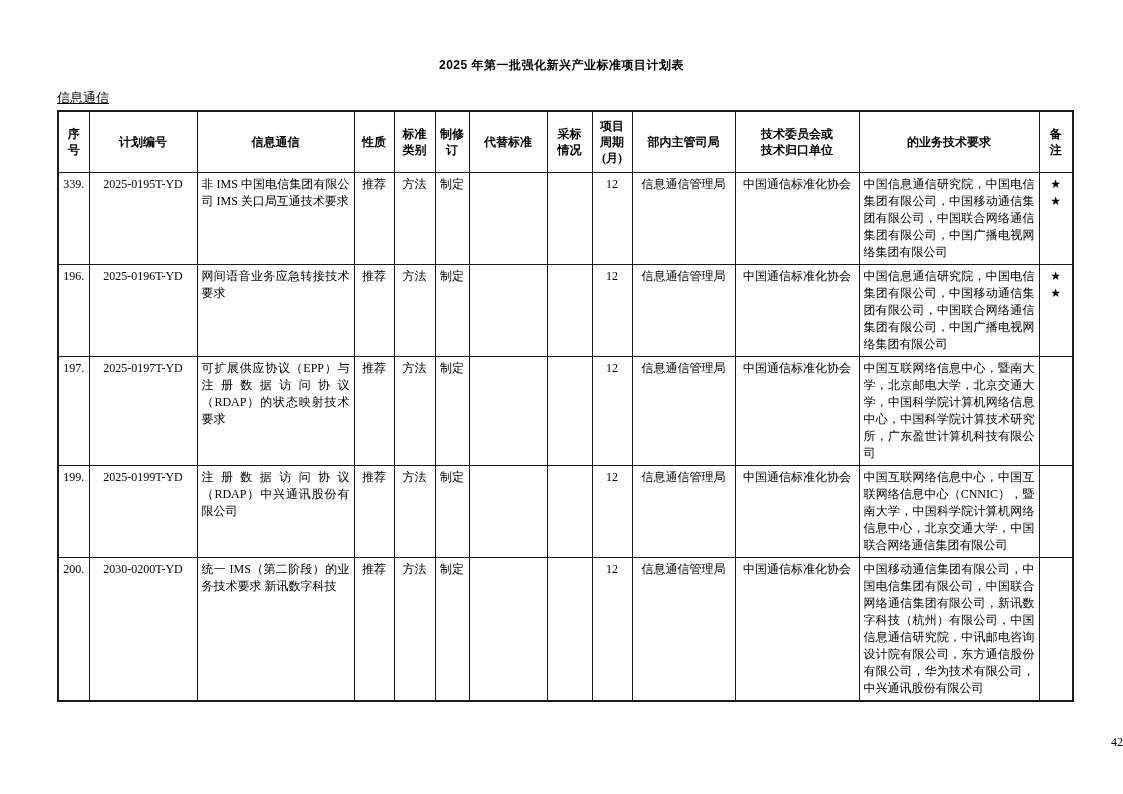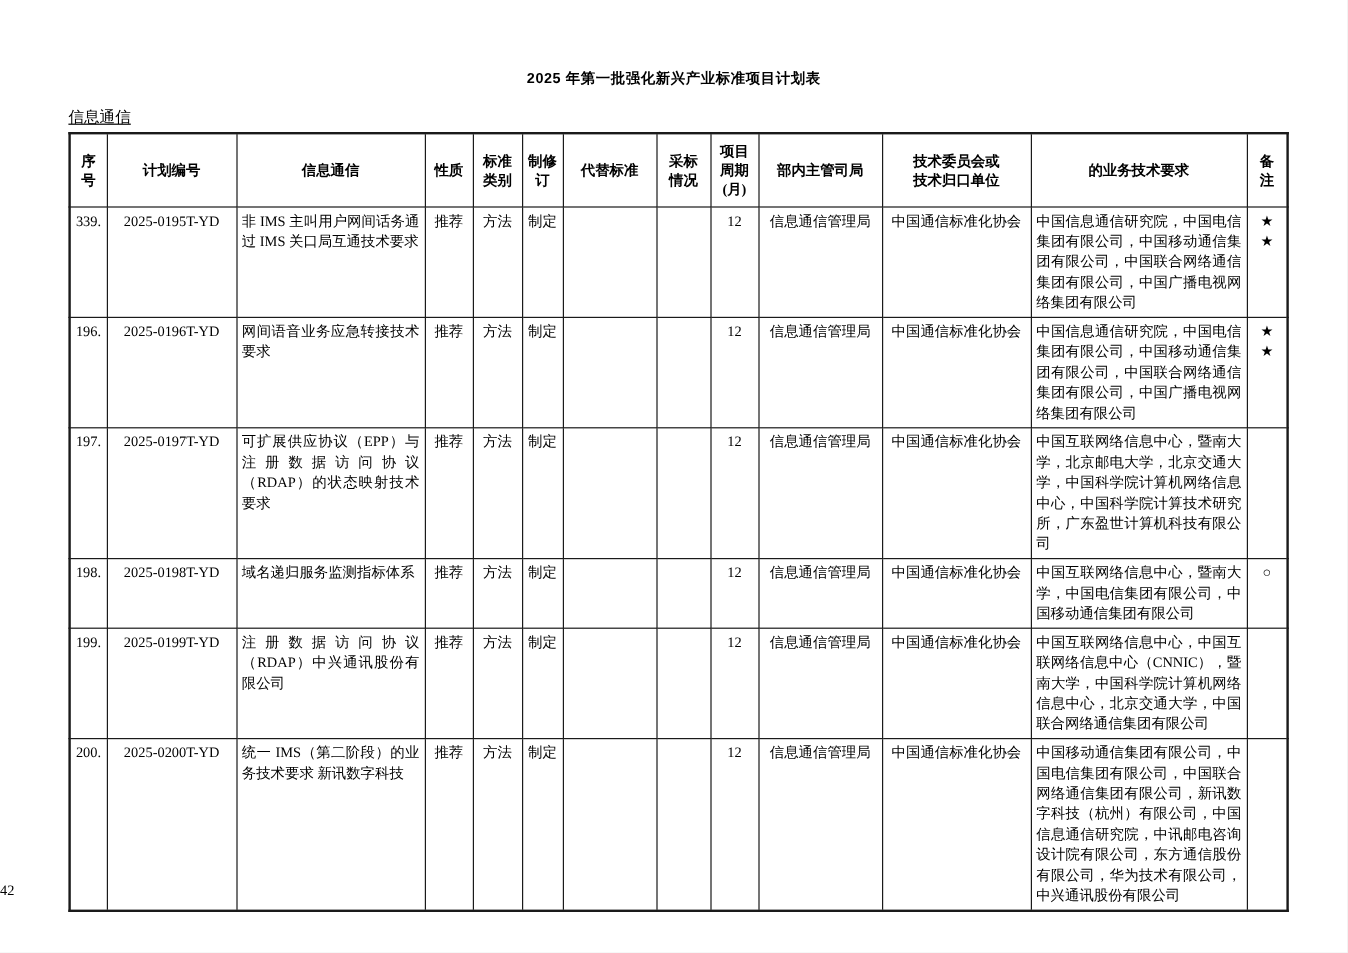--- a/index.html
+++ b/index.html
@@ -53,21 +53,21 @@
     vertical-align:top;
     white-space:pre-line;
   }
   td.al-c{text-align:center;}
   td.al-j{text-align:justify;}
   td.nowrap{white-space:nowrap;}
   .page-number{
     position:absolute;
     left:0;right:0;
     top:735px;
-    text-align:left;
+    text-align:right;
     font-size:12px;
   }
 </style>
 </head>
 <body>
 
 <div class="page">
   <h1 class="title">2025 年第一批强化新兴产业标准项目计划表</h1>
   <div class="section-label">信息通信</div>
 
@@ -109,21 +109,21 @@
 技术归口单位</th>
           <th>的业务技术要求</th>
           <th>备
 注</th>
         </tr>
     </thead>
     <tbody id="table-body">
         <tr>
           <td class="al-c">339.</td>
           <td class="al-c nowrap">2025-0195T-YD</td>
-          <td class="al-j">非 IMS 主叫用户网间话务通过 IMS 关口局互通技术要求</td>
+          <td class="al-j">非 IMS 中国电信集团有限公司 IMS 关口局互通技术要求</td>
           <td class="al-c">推荐</td>
           <td class="al-c">方法</td>
           <td class="al-c">制定</td>
           <td class="al-c"></td>
           <td class="al-c"></td>
           <td class="al-c">12</td>
           <td class="al-c">信息通信管理局</td>
           <td class="al-c">中国通信标准化协会</td>
           <td class="al-j">中国信息通信研究院，中国电信集团有限公司，中国移动通信集团有限公司，中国联合网络通信集团有限公司，中国广播电视网络集团有限公司</td>
           <td class="al-c">★
@@ -154,52 +154,37 @@
           <td class="al-c">制定</td>
           <td class="al-c"></td>
           <td class="al-c"></td>
           <td class="al-c">12</td>
           <td class="al-c">信息通信管理局</td>
           <td class="al-c">中国通信标准化协会</td>
           <td class="al-j">中国互联网络信息中心，暨南大学，北京邮电大学，北京交通大学，中国科学院计算机网络信息中心，中国科学院计算技术研究所，广东盈世计算机科技有限公司</td>
           <td class="al-c"></td>
         </tr>
         <tr>
-          <td class="al-c">198.</td>
-          <td class="al-c nowrap">2025-0198T-YD</td>
-          <td class="al-j">域名递归服务监测指标体系</td>
-          <td class="al-c">推荐</td>
-          <td class="al-c">方法</td>
-          <td class="al-c">制定</td>
-          <td class="al-c"></td>
-          <td class="al-c"></td>
-          <td class="al-c">12</td>
-          <td class="al-c">信息通信管理局</td>
-          <td class="al-c">中国通信标准化协会</td>
-          <td class="al-j">中国互联网络信息中心，暨南大学，中国电信集团有限公司，中国移动通信集团有限公司</td>
-          <td class="al-c">○</td>
-        </tr>
-        <tr>
           <td class="al-c">199.</td>
           <td class="al-c nowrap">2025-0199T-YD</td>
           <td class="al-j">注册数据访问协议（RDAP）中兴通讯股份有限公司</td>
           <td class="al-c">推荐</td>
           <td class="al-c">方法</td>
           <td class="al-c">制定</td>
           <td class="al-c"></td>
           <td class="al-c"></td>
           <td class="al-c">12</td>
           <td class="al-c">信息通信管理局</td>
           <td class="al-c">中国通信标准化协会</td>
           <td class="al-j">中国互联网络信息中心，中国互联网络信息中心（CNNIC），暨南大学，中国科学院计算机网络信息中心，北京交通大学，中国联合网络通信集团有限公司</td>
           <td class="al-c"></td>
         </tr>
         <tr>
           <td class="al-c">200.</td>
-          <td class="al-c nowrap">2025-0200T-YD</td>
+          <td class="al-c nowrap">2030-0200T-YD</td>
           <td class="al-j">统一 IMS（第二阶段）的业务技术要求 新讯数字科技</td>
           <td class="al-c">推荐</td>
           <td class="al-c">方法</td>
           <td class="al-c">制定</td>
           <td class="al-c"></td>
           <td class="al-c"></td>
           <td class="al-c">12</td>
           <td class="al-c">信息通信管理局</td>
           <td class="al-c">中国通信标准化协会</td>
           <td class="al-j">中国移动通信集团有限公司，中国电信集团有限公司，中国联合网络通信集团有限公司，新讯数字科技（杭州）有限公司，中国信息通信研究院，中讯邮电咨询设计院有限公司，东方通信股份有限公司，华为技术有限公司，中兴通讯股份有限公司</td>

